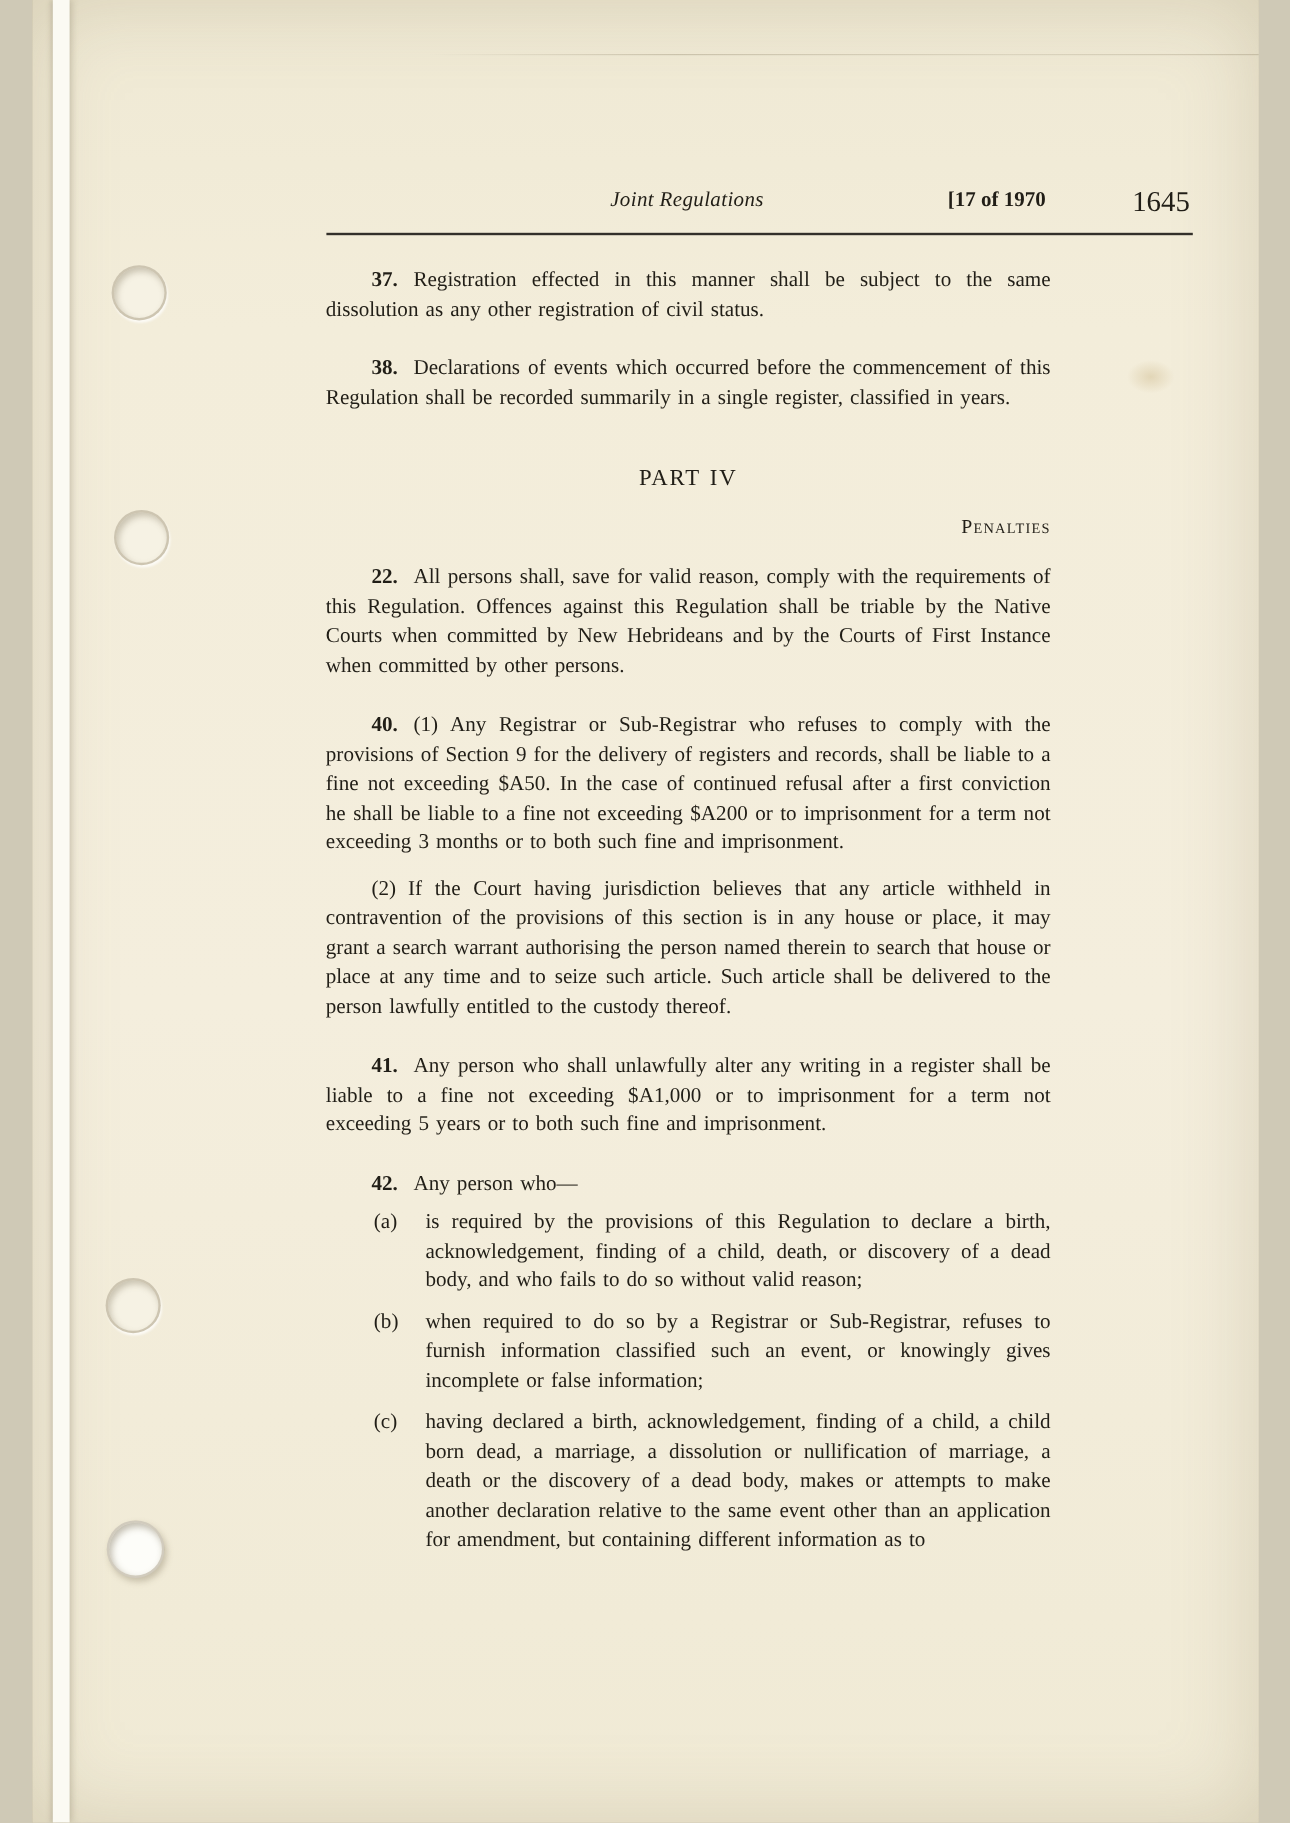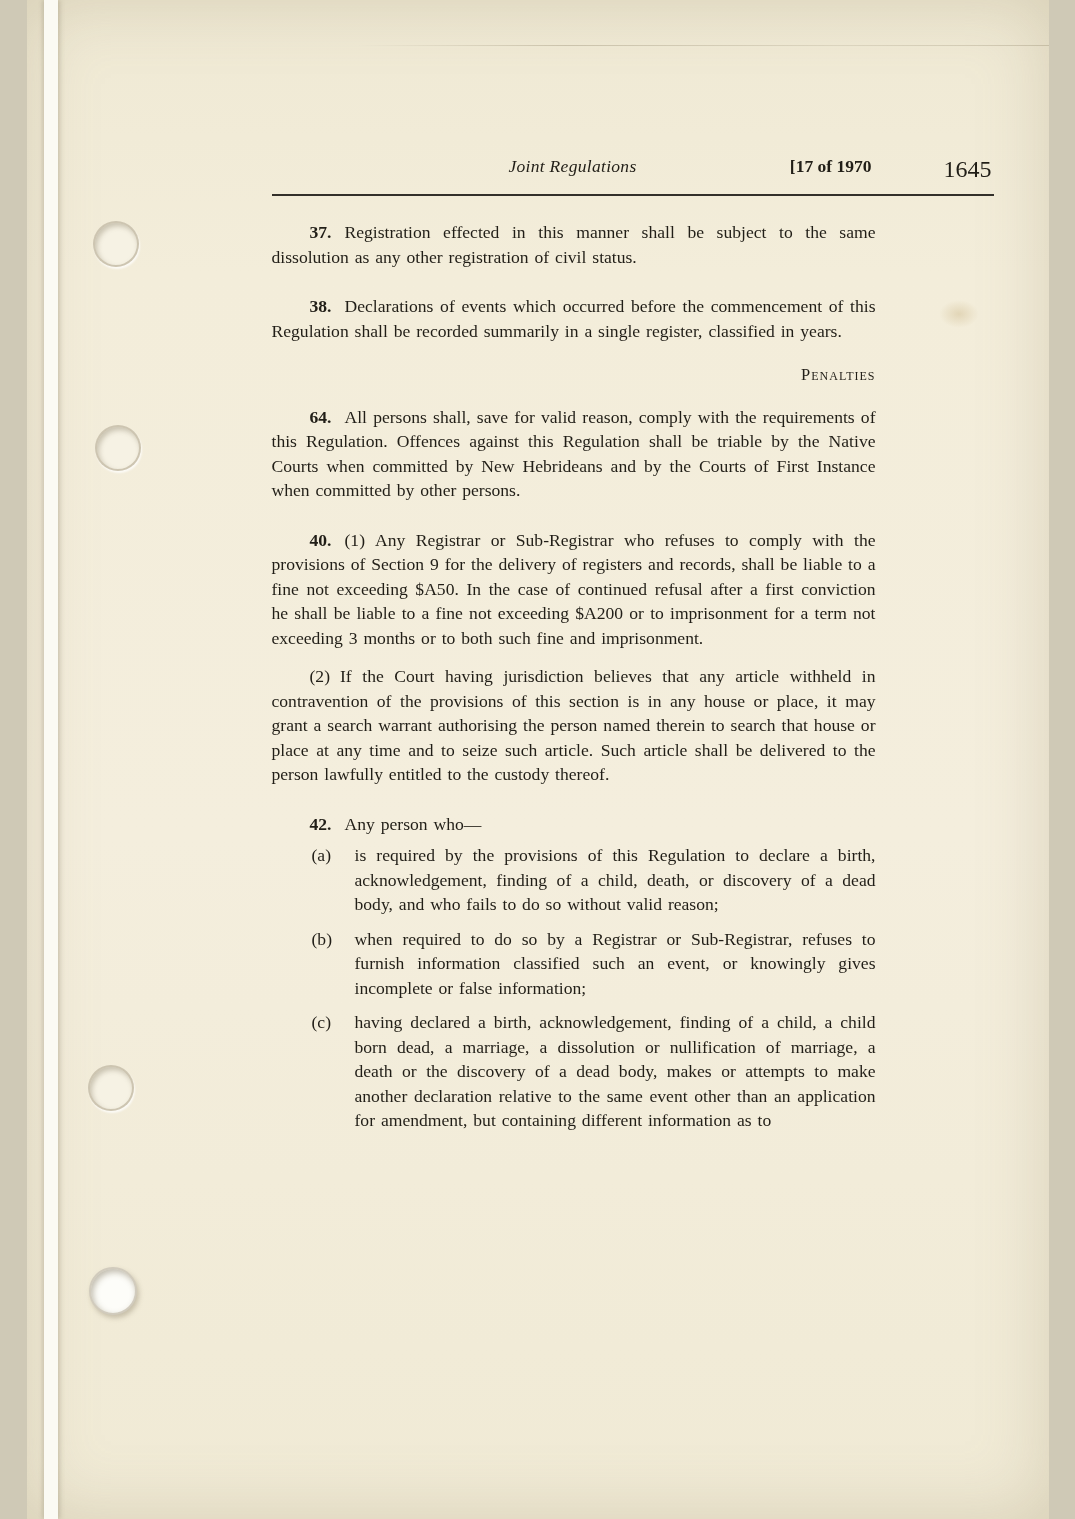--- a/index.html
+++ b/index.html
@@ -98,21 +98,21 @@
   }
   .para {
     text-align: justify;
     text-indent: 38px;
     margin-bottom: 25px;
     word-spacing: 1.5px;
   }
   .para .pnum { margin-right: 13px; }
   .para .pmark { margin-right: 10px; }
   .para.tight { margin-bottom: 14px; }
-  .para.before-part { margin-bottom: 20px; }
+  .para.before-part { margin-bottom: 44px; }
   .para.intro { margin-bottom: 7px; }
 
   .part-heading {
     text-align: center;
     font-size: 19px;
     letter-spacing: 1.5px;
     margin-bottom: 15px;
     text-indent: 0;
   }
   .part-subheading {
@@ -165,28 +165,30 @@
     <span class="pageno">1645</span>
   </div>
   <div class="rule"></div>
 
   <div class="content">
 
     <p class="para"><b class="pnum">37.</b><span>Registration effected in this manner shall be subject to the same dissolution as any other registration of civil status.</span></p>
 
     <p class="para before-part"><b class="pnum">38.</b><span>Declarations of events which occurred before the commencement of this Regulation shall be recorded summarily in a single register, classified in years.</span></p>
 
+    <p class="para part-heading">PART IV</p>
     <p class="para part-subheading">Penalties</p>
 
-    <p class="para"><b class="pnum">64.</b><span>All persons shall, save for valid reason, comply with the requirements of this Regulation. Offences against this Regulation shall be triable by the Native Courts when committed by New Hebrideans and by the Courts of First Instance when committed by other persons.</span></p>
+    <p class="para"><b class="pnum">22.</b><span>All persons shall, save for valid reason, comply with the requirements of this Regulation. Offences against this Regulation shall be triable by the Native Courts when committed by New Hebrideans and by the Courts of First Instance when committed by other persons.</span></p>
 
     <p class="para tight"><b class="pnum">40.</b><span class="pmark">(1)</span><span>Any Registrar or Sub-Registrar who refuses to comply with the provisions of Section 9 for the delivery of registers and records, shall be liable to a fine not exceeding $A50. In the case of continued refusal after a first conviction he shall be liable to a fine not exceeding $A200 or to imprisonment for a term not exceeding 3 months or to both such fine and imprisonment.</span></p>
 
     <p class="para"><span class="pmark">(2)</span><span>If the Court having jurisdiction believes that any article withheld in contravention of the provisions of this section is in any house or place, it may grant a search warrant authorising the person named therein to search that house or place at any time and to seize such article. Such article shall be delivered to the person lawfully entitled to the custody thereof.</span></p>
 
+    <p class="para"><b class="pnum">41.</b><span>Any person who shall unlawfully alter any writing in a register shall be liable to a fine not exceeding $A1,000 or to imprisonment for a term not exceeding 5 years or to both such fine and imprisonment.</span></p>
 
     <p class="para intro"><b class="pnum">42.</b><span>Any person who—</span></p>
 
     <div class="list">
       <div class="list-item">
         <span class="label">(a)</span>
         <span class="text">is required by the provisions of this Regulation to declare a birth, acknowledgement, finding of a child, death, or discovery of a dead body, and who fails to do so without valid reason;</span>
       </div>
       <div class="list-item">
         <span class="label">(b)</span>

